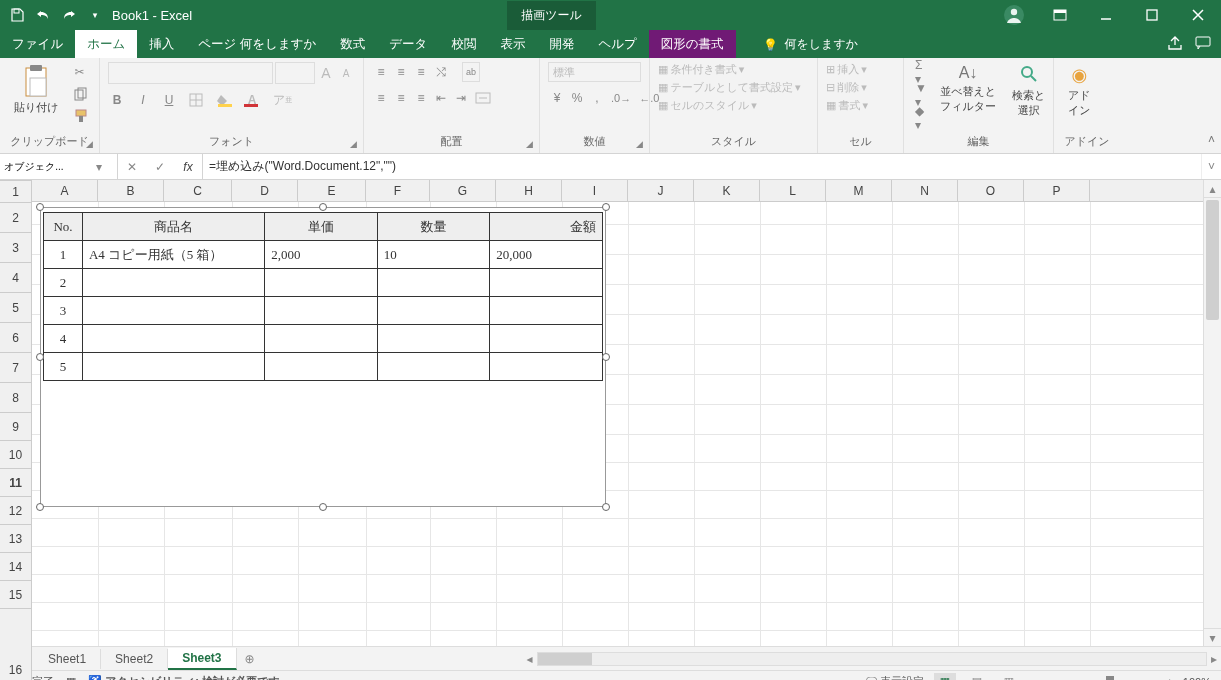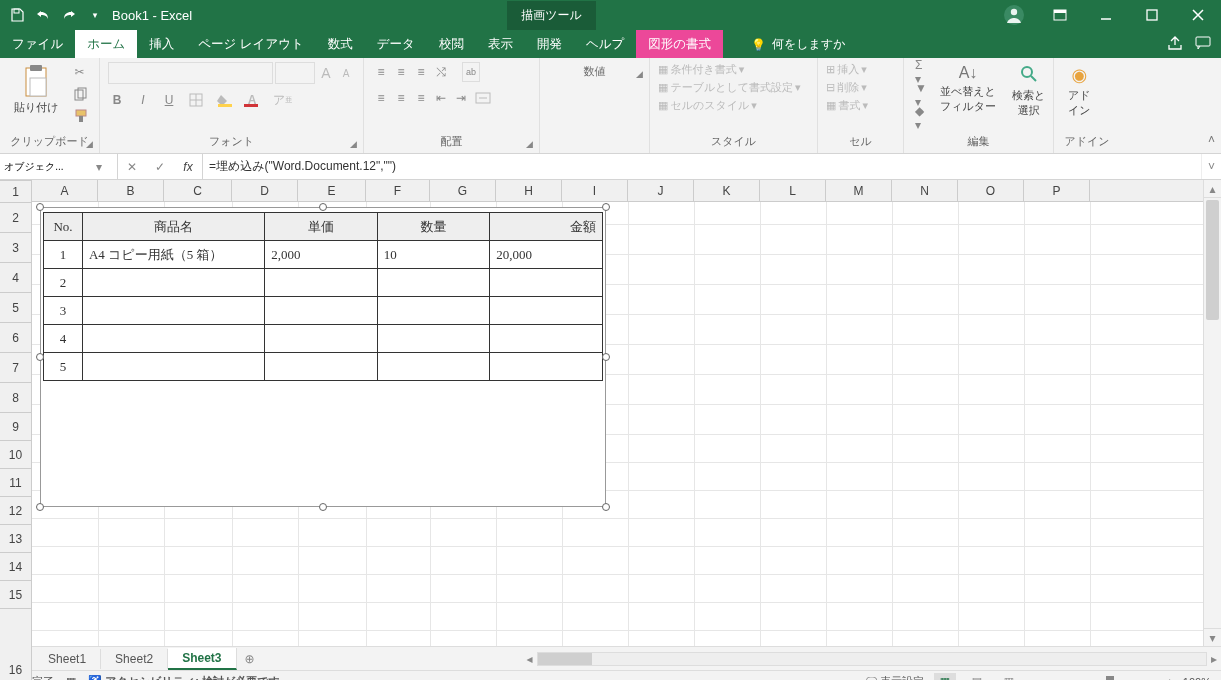--- a/index.html
+++ b/index.html
@@ -12,21 +12,21 @@
   .titlebar .title { flex: 1; font-size: 13px; }
   .titlebar .toolctx { background:#1a5c38; padding:6px 14px; font-size:12px; }
   .titlebar .winbtns { display:flex; align-items:center; }
   .titlebar .winbtns .b { width: 46px; height: 30px; display:flex;align-items:center;justify-content:center; }
   .titlebar svg { display:block; }
 
   
   .tabs { height: 28px; background: #217346; display:flex; align-items:flex-end; color:#fff; }
   .tabs .tab { padding: 6px 12px 5px; font-size: 12.5px; cursor:pointer; }
   .tabs .tab.active { background:#fff; color:#217346; }
-  .tabs .tab.ctx { background:#ec4899; }
+  .tabs .tab.ctx { background:#701a75; }
   .tabs .tell { display:flex; align-items:center; gap:6px; margin-left:18px; padding:5px 10px; }
   .tabs .spacer { flex:1; }
   .tabs .rt { display:flex; align-items:center; gap:12px; padding:0 10px 4px; }
 
   
   .ribbon { height: 96px; background:#f3f3f3; border-bottom:1px solid #d4d4d4; display:flex; align-items:stretch; position:relative; }
   .group { border-right:1px solid #e0e0e0; padding:4px 8px 2px; display:flex; flex-direction:column; }
   .group .body { flex:1; display:flex; align-items:flex-start; gap:6px; }
   .group .label { text-align:center; font-size:11px; color:#666; padding:2px 0; position:relative; }
   .group .label .dl { position:absolute; right:-2px; bottom:2px; font-size:9px; color:#888; }
@@ -159,21 +159,21 @@
           <path d="M1 1l10 10M11 1L1 11" stroke="#fff" stroke-width="1.5"></path>
         </svg>
       </div>
   </div>
 </div>
 
 <div class="tabs">
   <div class="tab">ファイル</div>
   <div class="tab active">ホーム</div>
   <div class="tab">挿入</div>
-  <div class="tab">ページ レイアウト</div>
+  <div class="tab">ページ 何をしますか</div>
   <div class="tab">数式</div>
   <div class="tab">データ</div>
   <div class="tab">校閲</div>
   <div class="tab">表示</div>
   <div class="tab">開発</div>
   <div class="tab">ヘルプ</div>
   <div class="tab ctx">図形の書式</div>
   <div class="tell">
     <span>💡</span>
     <span>何をしますか</span>
@@ -278,20 +278,30 @@
               <rect x="1" y="1" width="14" height="10" fill="none" stroke="#bbb"></rect>
               <line x1="4" y1="6" x2="12" y2="6" stroke="#bbb"></line>
             </svg>
           </div>
       </div>
     </div>
     <div class="label"><span>配置</span><span class="dl">◢</span></div>
   </div>
 
   <div class="group" style="width:110px">
+    <div class="body col dim" style="gap:6px;width:100%">
+      <div class="row" style="border:1px solid #ddd;height:20px;width:100%;padding:0 4px;font-size:11px">標準</div>
+      <div class="row">
+        <div class="rbtn">¥</div>
+        <div class="rbtn">%</div>
+        <div class="rbtn">,</div>
+        <div class="rbtn sm">.0→</div>
+        <div class="rbtn sm">←.0</div>
+      </div>
+    </div>
     <div class="label"><span>数値</span><span class="dl">◢</span></div>
   </div>
 
   <div class="group" style="width:168px">
     <div class="body col dim" style="gap:3px;font-size:11px">
       <div class="row">▦ <span>条件付き書式</span> ▾</div>
       <div class="row">▦ <span>テーブルとして書式設定</span> ▾</div>
       <div class="row">▦ <span>セルのスタイル</span> ▾</div>
     </div>
     <div class="label">スタイル</div>
@@ -308,21 +318,21 @@
 
   <div class="group" style="width:150px">
     <div class="body" style="gap:4px">
       <div class="col dim" style="gap:3px">
         <div class="rbtn">Σ ▾</div>
         <div class="rbtn">▼ ▾</div>
         <div class="rbtn">◆ ▾</div>
       </div>
       <div class="vbtn">
         <span style="font-size:16px;color:#777">A↓</span>
-        <span style="white-space:pre;text-align:left">並べ替えと
+        <span style="white-space:pre;text-align:center">並べ替えと
 フィルター</span>
       </div>
       <div class="vbtn">
         <span><svg width="20" height="20">
               <circle cx="8" cy="8" r="5" fill="none" stroke="#4a8" stroke-width="2"></circle>
               <line x1="12" y1="12" x2="17" y2="17" stroke="#4a8" stroke-width="2"></line>
             </svg></span>
         <span style="white-space:pre;text-align:center">検索と
 選択</span>
       </div>
@@ -365,21 +375,21 @@
         <div class="rh tall" style="height: 22px;">1</div>
         <div class="rh tall" style="height: 30px;">2</div>
         <div class="rh tall" style="height: 30px;">3</div>
         <div class="rh tall" style="height: 30px;">4</div>
         <div class="rh tall" style="height: 30px;">5</div>
         <div class="rh tall" style="height: 30px;">6</div>
         <div class="rh tall" style="height: 30px;">7</div>
         <div class="rh tall" style="height: 30px;">8</div>
         <div class="rh" style="height: 28px;">9</div>
         <div class="rh" style="height: 28px;">10</div>
-        <div class="rh" style="height: 28px;">11</div>
+        <div class="rh" style="height: 28px; font-weight: bold;">11</div>
         <div class="rh" style="height: 28px;">12</div>
         <div class="rh" style="height: 28px;">13</div>
         <div class="rh" style="height: 28px;">14</div>
         <div class="rh" style="height: 28px;">15</div>
         <div class="rh" style="height: 28px; margin-top: 47px;">16</div>
       </div>
   </div>
   <div style="flex:1;display:flex;flex-direction:column">
     <div class="colheads" id="colheads">
         <div class="ch" style="width: 66px;">A</div>

